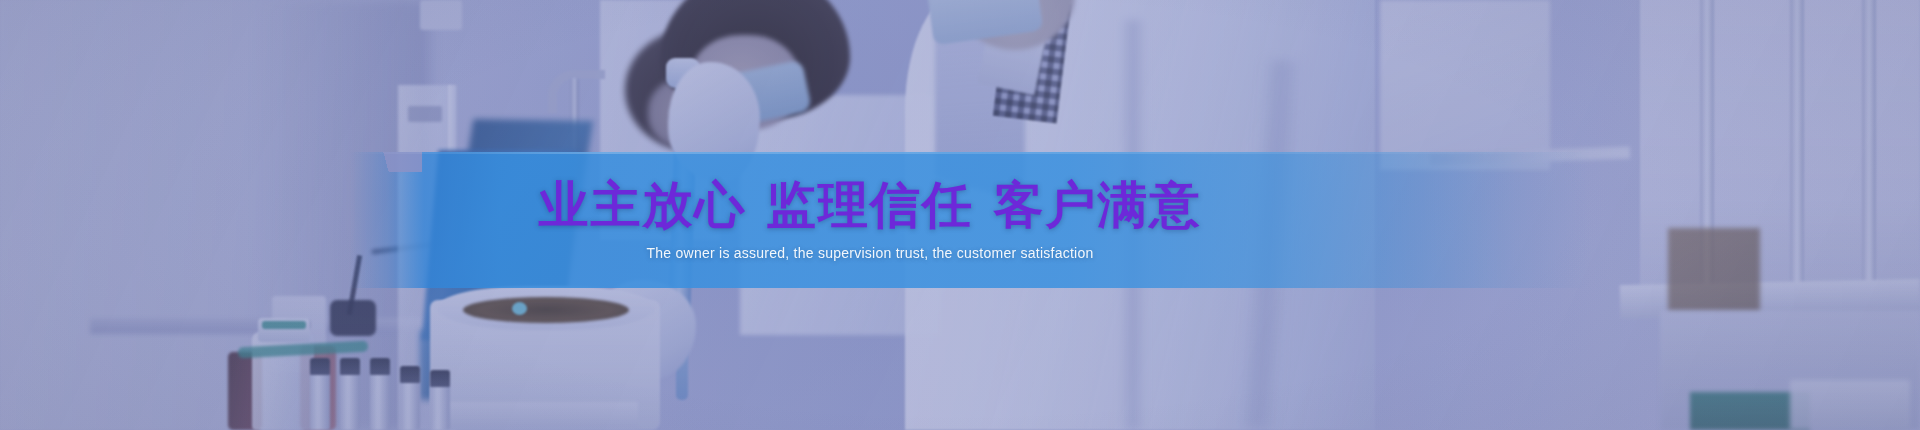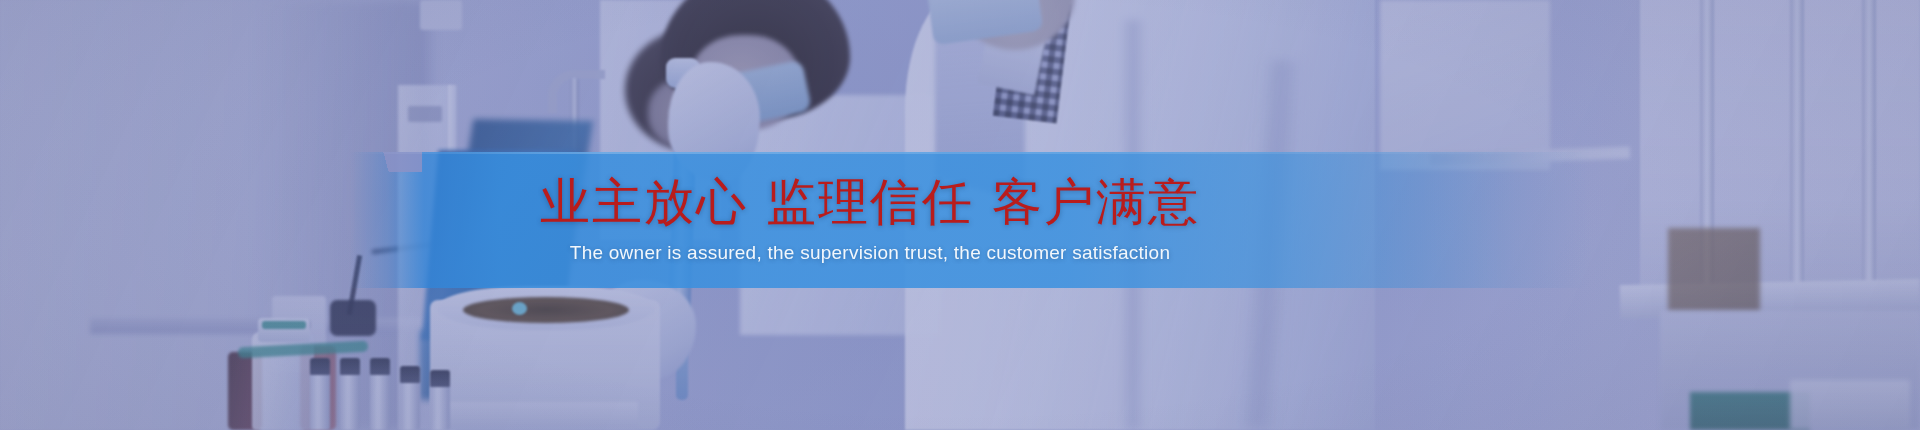--- a/index.html
+++ b/index.html
@@ -408,32 +408,32 @@
   
   .caption{
     position:absolute;left:350px;top:152px;
     width:1240px;height:136px;
     display:flex;flex-direction:column;
     align-items:center;justify-content:center;
     padding-right:200px;
     box-sizing:border-box;
   }
   .headline{
-    color:#b91c1c;
+    color:#6d28d9;
     font-size:50px;
     line-height:1.05;
     letter-spacing:2px;
-    font-weight:400;
+    font-weight:700;
     white-space:nowrap;
     text-shadow:0 1px 5px rgba(20,52,96,.38);
     font-family:"DejaVu Sans","Liberation Sans",sans-serif;
   }
   .subline{
     color:#f2f7fc;
-    font-size:19px;
+    font-size:14px;
     letter-spacing:.25px;
     margin-top:13px;
     white-space:nowrap;
     font-weight:400;
     text-shadow:0 1px 4px rgba(20,52,96,.34);
     font-family:"Liberation Sans","DejaVu Sans",sans-serif;
   }
 </style>
 </head>
 <body>

